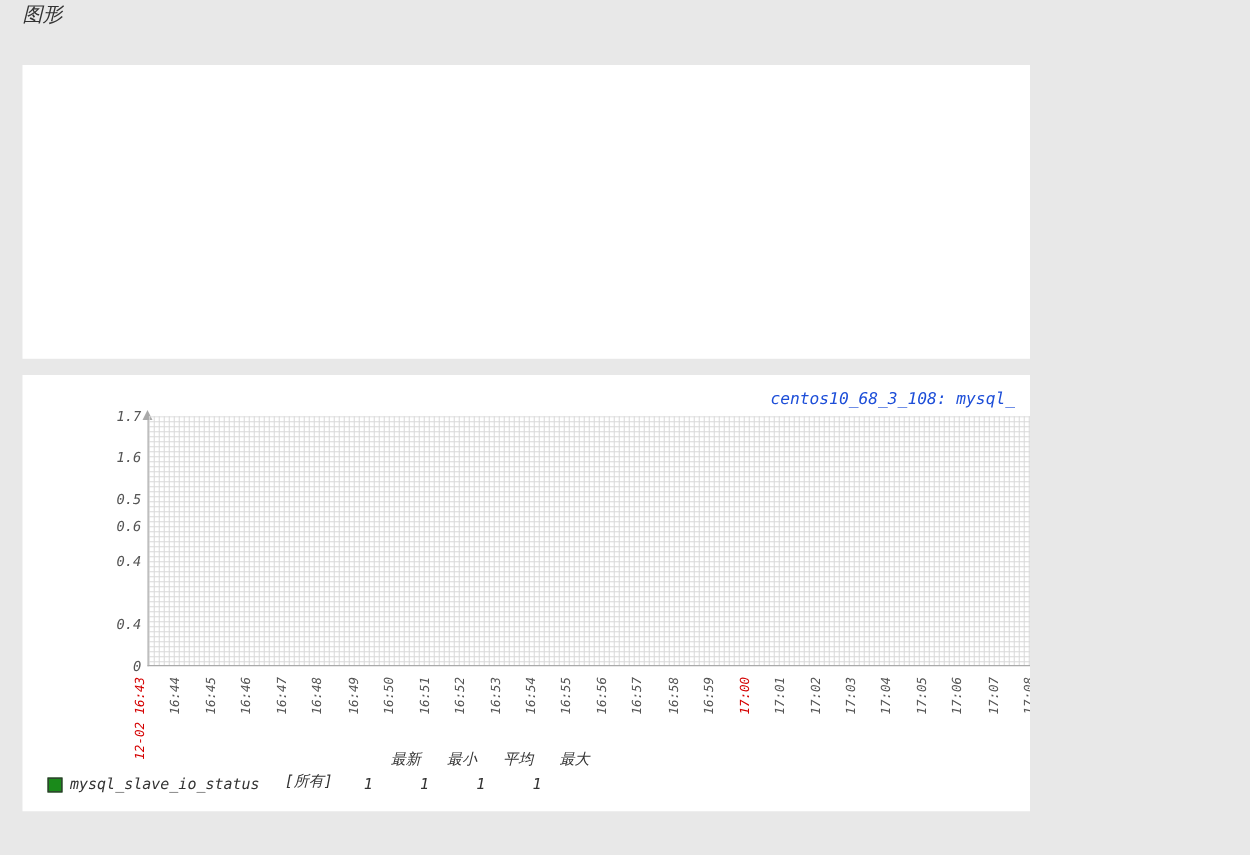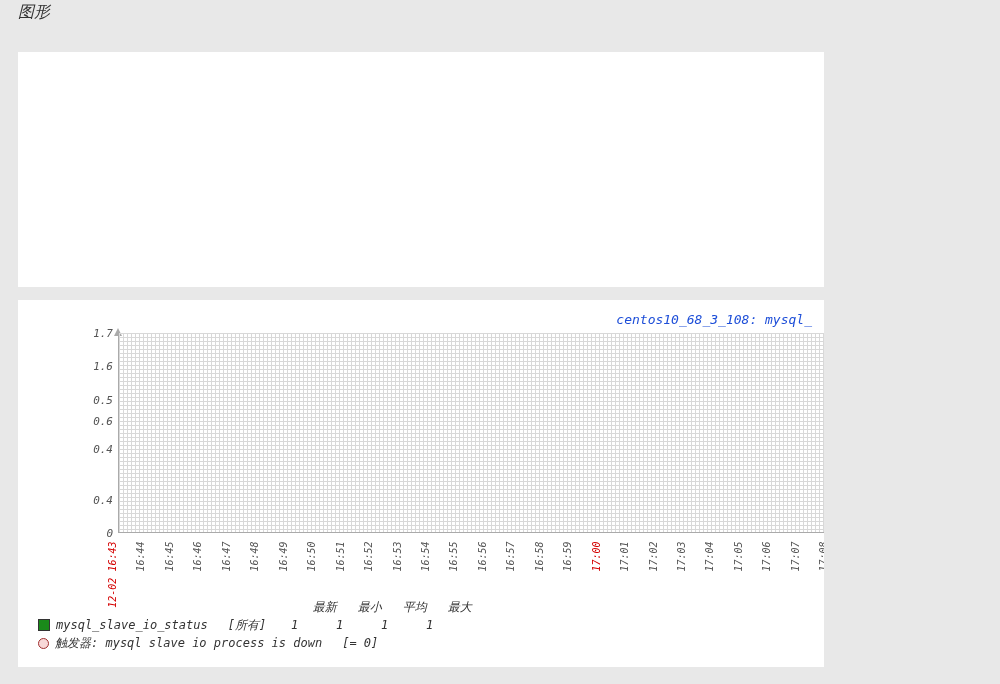--- a/index.html
+++ b/index.html
@@ -10,21 +10,21 @@
 .panel2 { position: absolute; top: 300px; left: 18px; right: 0; background: #fff; padding: 12px 0 15px 0; }
 .chart-title-row { text-align: right; padding-right: 12px; font-family: "Consolas", monospace; font-size: 13px; color: #1d4ed8; margin-bottom: 6px; white-space: nowrap; overflow: hidden; }
 .chart-area { position: relative; margin-left: 60px; height: 220px; }
 .plot { position: absolute; left: 40px; top: 0; right: 0; height: 200px; border-left: 1px solid #aaa; border-bottom: 1px solid #aaa; background-image: linear-gradient(to right, #d8d8d8 1px, transparent 1px), linear-gradient(to bottom, #d8d8d8 1px, transparent 1px); background-size: 4px 4px; }
 .yaxis-arrow { position: absolute; left: 36px; top: -5px; width: 0; height: 0; border-left: 4px solid transparent; border-right: 4px solid transparent; border-bottom: 8px solid #aaa; }
 .ytick { position: absolute; right: calc(100% - 35px); font-size: 11px; color: #555; transform: translateY(-50%); font-family: monospace; }
 .xtick { position: absolute; top: 203px; font-size: 10px; color: #555; transform-origin: left center; transform: rotate(-90deg) translate(-100%, -50%); white-space: nowrap; font-family: monospace; }
 .xtick.red { color: #d40000; }
 .data-line { position: absolute; height: 2px; background: #1a8a1a; }
 .legend { margin-top: 45px; margin-left: 20px; font-family: "Consolas", monospace; font-size: 12px; }
-.legend-row { display: flex; align-items: center; height: 18px; gap: 6px; }
+.legend-row { display: flex; align-items: flex-end; height: 18px; gap: 6px; }
 .leg-swatch { width: 12px; height: 12px; border: 1px solid #333; display: inline-block; }
 .leg-swatch.green { background: #1a8a1a; }
 .leg-circle { width: 11px; height: 11px; border: 1px solid #a03030; border-radius: 50%; background: #f8d8d8; display: inline-block; }
 .leg-text { margin-right: 14px; }
 .leg-stats-header { display: inline-flex; margin-left: 30px; }
 .leg-stats-header span { width: 45px; text-align: center; }
 .leg-stats-vals { display: inline-flex; }
 .leg-stats-vals span { width: 45px; text-align: center; }
 </style>
 </head>
@@ -99,20 +99,15 @@
         <span class="leg-swatch green"></span>
         <span class="leg-text">mysql_slave_io_status</span>
         <span>[所有]</span>
         <span class="leg-stats-vals">
           <span>1</span>
           <span>1</span>
           <span>1</span>
           <span>1</span>
         </span>
       </div>
-      <div class="legend-row">
-        <span class="leg-circle"></span>
-        <span class="leg-text">触发器: mysql slave io process is down</span>
-        <span>[= 0]</span>
-      </div>
     </div>
   </div>
 </div>
 
 </body></html>

